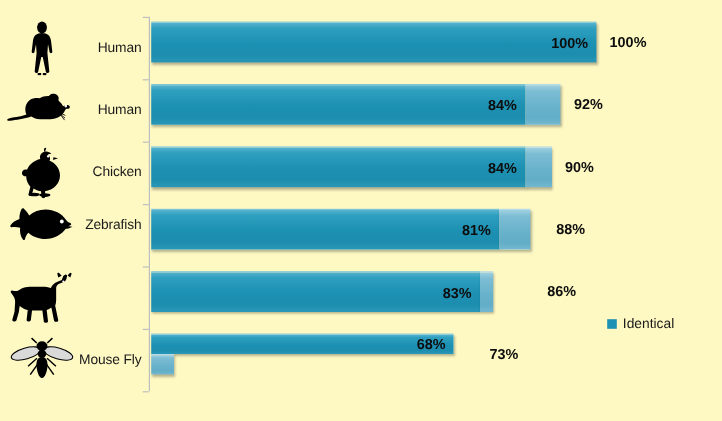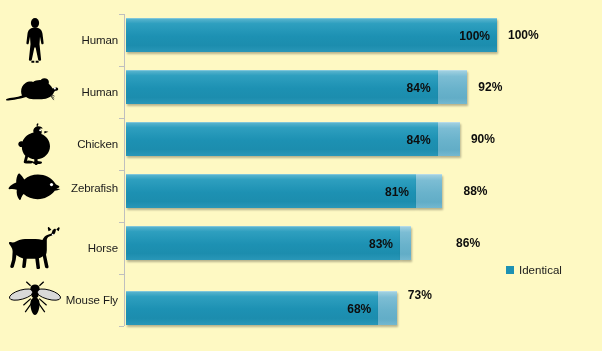--- a/index.html
+++ b/index.html
@@ -218,21 +218,20 @@
         <div class="icon-cell">
           <svg width="56" height="42" viewBox="0 0 56 42">
             <g fill="#000">
               <path d="M45.7 3.1l-1.2 3.3-3.6 1.3c-2.6.9-4.6 2.9-5.5 5.4-2.1-.8-4.4-1.2-6.8-1.2H18c-3.3 0-6.4 1-9 2.7-1.7 1.1-3.8 1.3-5.6.5-1-.4-1.9.7-1.3 1.6l2 3c1.1 1.6 1.6 3.5 1.5 5.4l-.5 7.6-1.8 6.5c-.2.9.4 1.7 1.3 1.7h.7c.7 0 1.3-.5 1.5-1.2l1.9-6.7.7-5c1.9 1.6 4.2 2.8 6.7 3.4l-.9 8.1c-.1.8.5 1.4 1.3 1.4h.8c.7 0 1.3-.5 1.4-1.2l1-8c.5 0 1 .1 1.5.1h7.1l1.2 9.1c.1.7.7 1.2 1.4 1.2h.8c.8 0 1.4-.7 1.3-1.5l-1.1-9.3c1.4-.5 2.7-1.1 3.9-2l2.2 10.7c.1.7.8 1.2 1.5 1.2h.7c.9 0 1.5-.8 1.3-1.6l-2.5-11.9c.5-1.4.8-2.9.8-4.5V13c0-1.6 1-3 2.5-3.6l3.8-1.4c1.1-.4 1.9-1.3 2.2-2.4l.6-2.3c.2-1-.8-1.8-1.7-1.3z"></path>
               <path d="M44.4 2.8l-2.1-2.4c-.6-.7-1.7-.1-1.5.8l.7 3.1z"></path>
               <path d="M49.3 2.6l1.9-2.1c.6-.7 1.7 0 1.4.9l-1 2.9z"></path>
               <circle cx="45.8" cy="7.6" r="0.9" fill="#fff"></circle>
             </g>
           </svg>
         </div>
-        <div class="cat-label">Horse</div>
       </div>
       <div class="row" style="top: 274px;">
         <div class="icon-cell">
           <svg width="58" height="38" viewBox="0 0 58 38">
             <g>
               <ellipse cx="15.5" cy="13.6" rx="12.5" ry="4.6" transform="rotate(-16 15.5 13.6)" fill="#d9d9d9" stroke="#000" stroke-width="0.9"></ellipse>
               <ellipse cx="42.5" cy="13.6" rx="12.5" ry="4.6" transform="rotate(16 42.5 13.6)" fill="#d9d9d9" stroke="#000" stroke-width="0.9"></ellipse>
               <g fill="#000">
                 <ellipse cx="29" cy="7.4" rx="4.6" ry="4"></ellipse>
                 <ellipse cx="29" cy="13.8" rx="3.6" ry="3.4"></ellipse>
@@ -286,21 +285,21 @@
           <div class="seg seg-similar" style="width: 25.97px;"></div>
         </div>
         <div class="total-label" style="top: 177px; left: 339.48px;">88%</div>
         <div class="bar-wrap" style="top: 212px;">
           <div class="seg seg-identical" style="width: 274px;">
             <span class="seg-inner-label">83%</span>
           </div>
           <div class="seg seg-similar" style="width: 11.13px;"></div>
         </div>
         <div class="total-label" style="top: 229px; left: 332.06px;">86%</div>
-        <div class="bar-wrap" style="top: 277px;">
+        <div class="bar-wrap" style="top: 264px; flex-direction: column;">
           <div class="seg seg-identical" style="width: 252.28px;">
             <span class="seg-inner-label">68%</span>
           </div>
           <div class="seg seg-similar" style="width: 18.55px;"></div>
         </div>
         <div class="total-label" style="top: 281px; left: 283.83px;">73%</div>
       </div>
   </div>
 
   <div id="legend">

